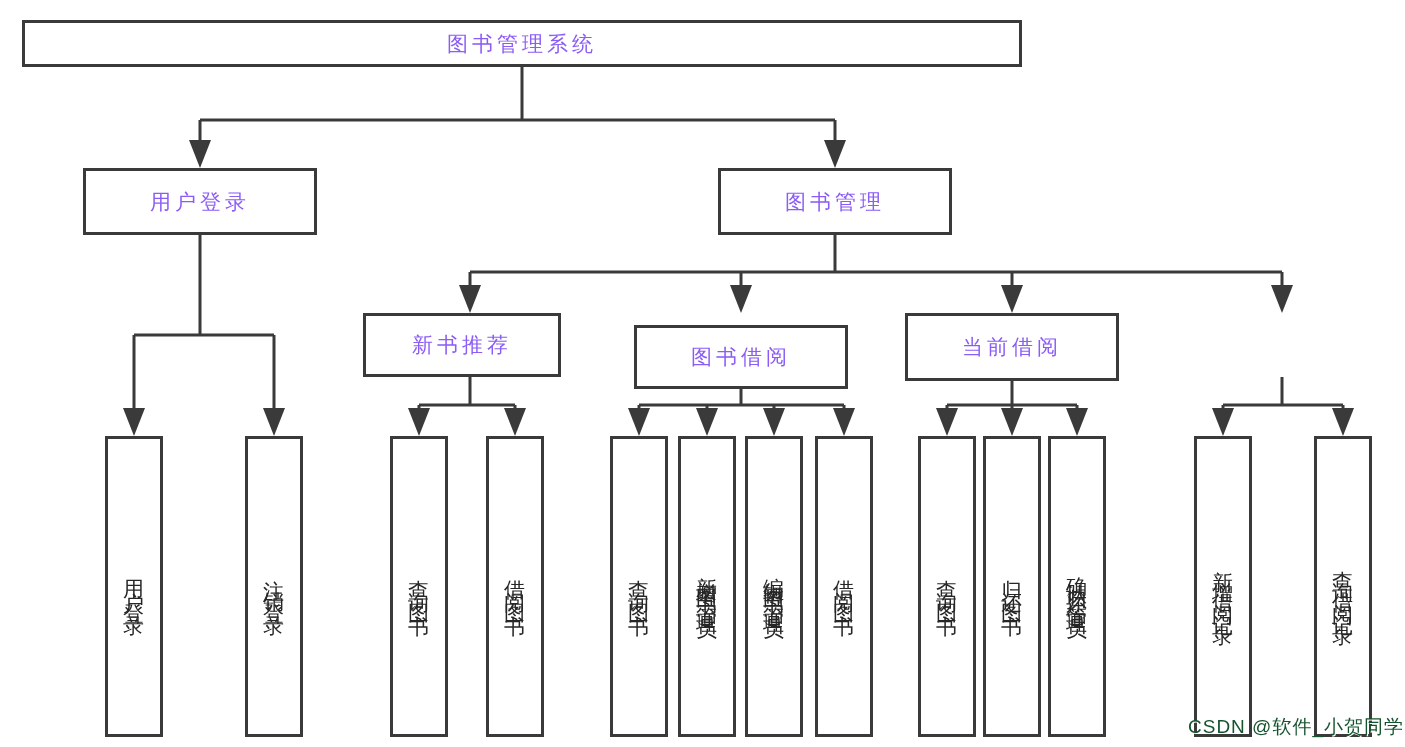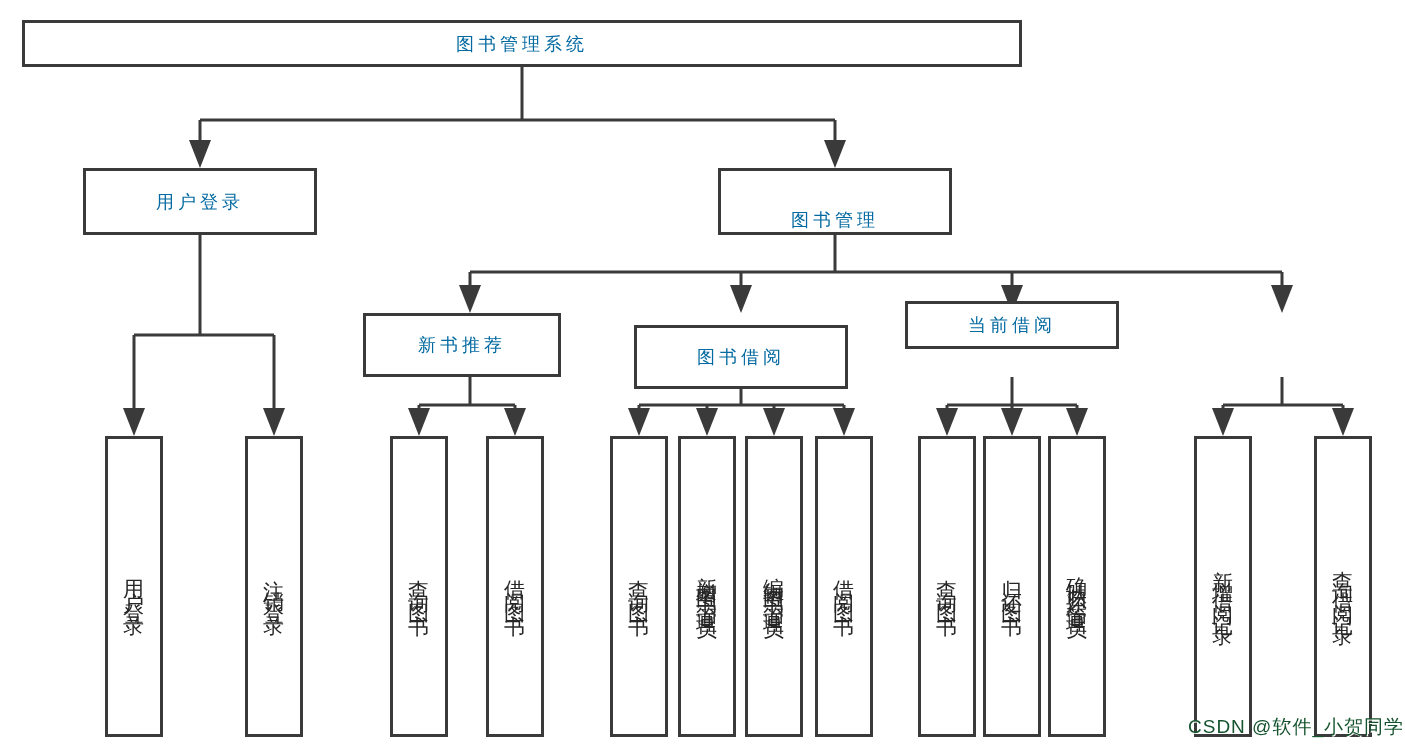--- a/index.html
+++ b/index.html
@@ -18,23 +18,23 @@
     z-index: 1;
   }
   .hbox {
     position: absolute;
     box-sizing: border-box;
     border: 3px solid #3a3a3a;
     background: #ffffff;
     display: flex;
     align-items: center;
     justify-content: center;
-    font-size: 18px;
+    font-size: 21px;
     letter-spacing: 4px;
-    color: #0369a1;
+    color: #8b5cf6;
     z-index: 2;
     white-space: nowrap;
   }
   .leaf {
     position: absolute;
     box-sizing: border-box;
     width: 58px;
     height: 301px;
     top: 436px;
     border: 3px solid #3a3a3a;
@@ -61,24 +61,24 @@
     font-size: 19px;
     letter-spacing: 1px;
     color: #14532d;
     text-shadow: 1px 1px 0 #ffffff;
     z-index: 3;
     white-space: nowrap;
   }
   
   #root-box  { left: 22px;   top: 20px;  width: 1000px; height: 47px; }
   #l2-0      { left: 83px;   top: 168px; width: 234px;  height: 67px; }
-  #l2-1      { left: 718px;  top: 168px; width: 234px;  height: 67px; align-items: flex-end; }
+  #l2-1      { left: 718px;  top: 168px; width: 234px;  height: 67px; }
   #l3-0      { left: 363px;  top: 313px; width: 198px;  height: 64px; }
   #l3-1      { left: 634px;  top: 313px; width: 214px;  height: 64px; margin-top: 12px; }
-  #l3-2      { left: 905px;  top: 301px; width: 214px;  height: 48px; }
+  #l3-2      { left: 905px;  top: 313px; width: 214px;  height: 68px; }
   #l3-3      { left: 1175px; top: 313px; width: 214px;  height: 64px; }
   #leaf-0  { left: 105px;  }
   #leaf-1  { left: 245px;  }
   #leaf-2  { left: 390px;  }
   #leaf-3  { left: 486px;  }
   #leaf-4  { left: 610px;  }
   #leaf-5  { left: 678px;  }
   #leaf-6  { left: 745px;  }
   #leaf-7  { left: 815px;  }
   #leaf-8  { left: 918px;  }

